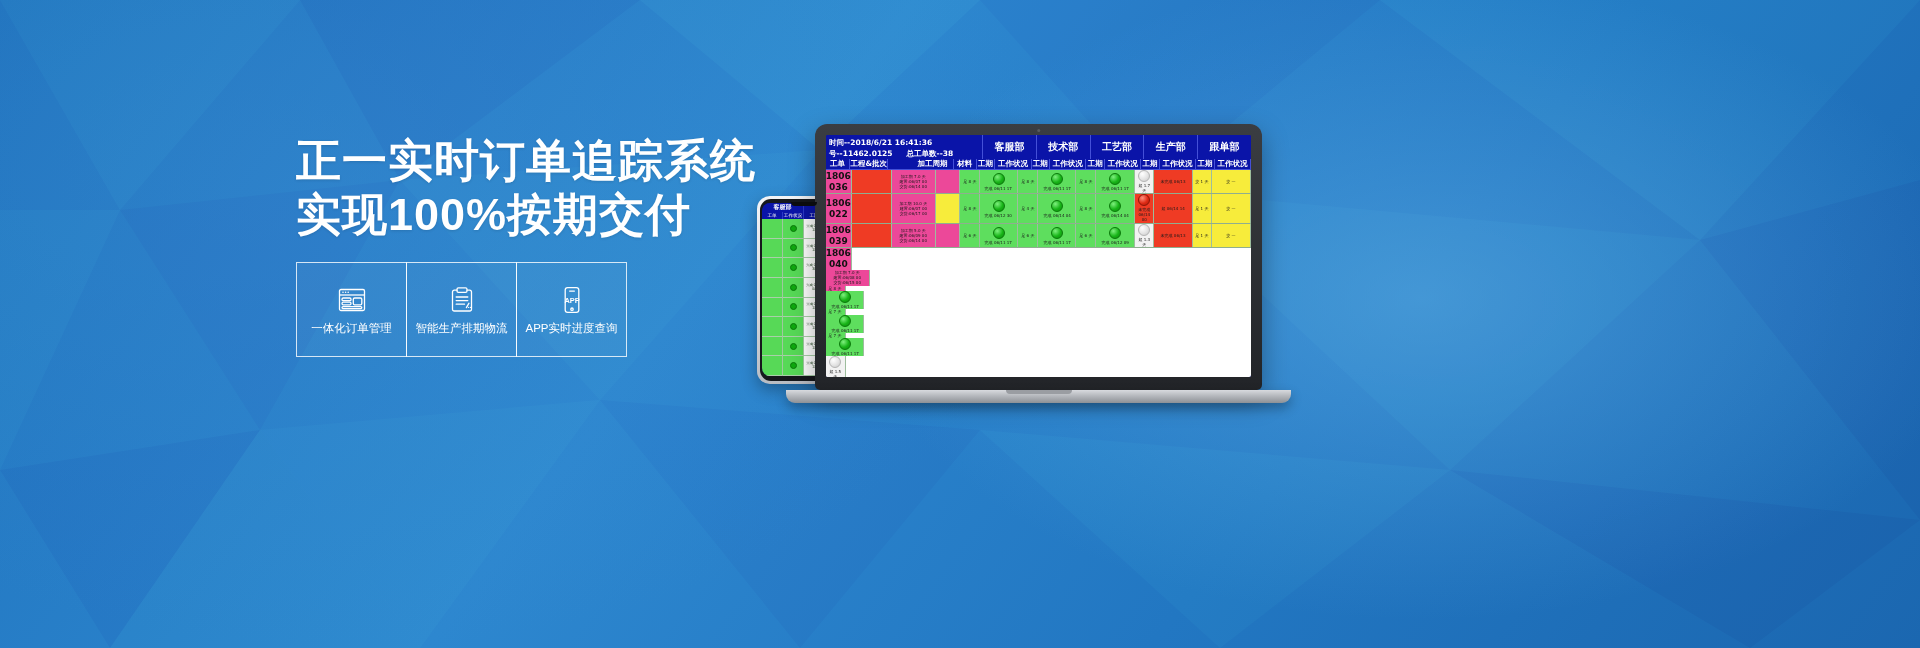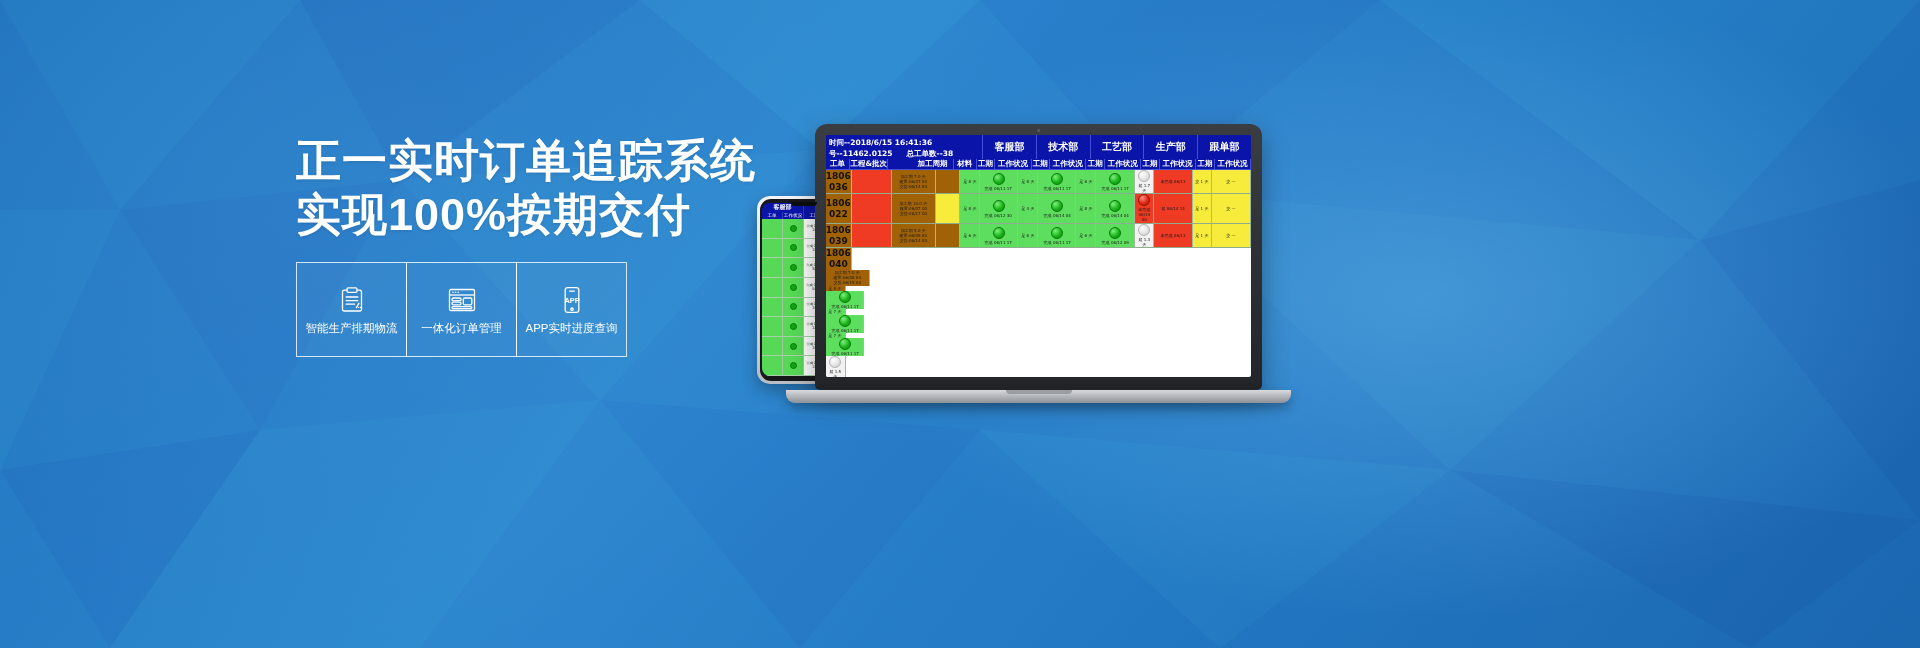--- a/index.html
+++ b/index.html
@@ -241,21 +241,21 @@
   .row:last-child { border-bottom: none; flex-direction: column; }
   .cell {
     border-right: 1px solid #9dbd9d;
     display: flex;
     align-items: center;
     justify-content: center;
     overflow: hidden;
     position: relative;
     padding: 0 1px;
   }
-  .cell.white  { background: #a16207; }
+  .cell.white  { background: #ec4899; }
   .cell.green  { background: #5ede5e; }
   .cell.red    { background: #ef3b24; }
   .cell.yellow { background: #f7ec3b; }
   .cell.grey   { background: #f2f2f2; }
 
   .ordno {
     color: #111111;
     font-size: 9px;
     font-weight: bold;
     line-height: 11px;
@@ -307,49 +307,49 @@
 
   <div id="copy">
     <div class="headline-line">正一实时订单追踪系统</div>
     <div class="headline-line">实现100%按期交付</div>
   </div>
 
   <div id="features">
 
     <div class="feature-card">
       <span class="feature-icon">
-        <svg viewBox="0 0 30 30" width="30" height="30" fill="none" stroke="#ffffff" stroke-width="1.3" stroke-linecap="round">
-          <path d="M10 5.2H7.2A1.7 1.7 0 0 0 5.5 6.9v17.4a1.7 1.7 0 0 0 1.7 1.7h15.6a1.7 1.7 0 0 0 1.7-1.7V6.9a1.7 1.7 0 0 0-1.7-1.7H20"></path>
-          <rect x="10" y="2.8" width="10" height="4.6" rx="1.4"></rect>
-          <line x1="9.2" y1="12" x2="20.8" y2="12"></line>
-          <line x1="9.2" y1="15.6" x2="20.8" y2="15.6"></line>
-          <line x1="9.2" y1="19.2" x2="17.5" y2="19.2"></line>
-          <path d="M19.4 22.6l2.6-4.4"></path>
-          <circle cx="21.6" cy="22.4" r=".6" fill="#ffffff" stroke="none"></circle>
-          <circle cx="23.4" cy="22.4" r=".6" fill="#ffffff" stroke="none"></circle>
-        </svg>
-      </span>
-      <span class="feature-label">智能生产排期物流</span>
-    </div>
-
-    <div class="feature-card">
-      <span class="feature-icon">
         <svg viewBox="0 0 30 30" width="30" height="30" fill="none" stroke="#ffffff" stroke-width="1.3">
           <rect x="2.5" y="4.5" width="25" height="21" rx="1.5"></rect>
           <line x1="2.5" y1="10" x2="27.5" y2="10"></line>
           <circle cx="6" cy="7.2" r=".8" fill="#ffffff" stroke="none"></circle>
           <circle cx="8.6" cy="7.2" r=".8" fill="#ffffff" stroke="none"></circle>
           <circle cx="11.2" cy="7.2" r=".8" fill="#ffffff" stroke="none"></circle>
           <rect x="5" y="13" width="9" height="2.6" rx="1.2"></rect>
           <rect x="5" y="17.2" width="9" height="2.6" rx="1.2"></rect>
           <rect x="16.3" y="13" width="8.5" height="6.8" rx="1.3"></rect>
           <rect x="5" y="21.6" width="19.8" height="2" rx="1"></rect>
         </svg>
       </span>
       <span class="feature-label">一体化订单管理</span>
+    </div>
+
+    <div class="feature-card">
+      <span class="feature-icon">
+        <svg viewBox="0 0 30 30" width="30" height="30" fill="none" stroke="#ffffff" stroke-width="1.3" stroke-linecap="round">
+          <path d="M10 5.2H7.2A1.7 1.7 0 0 0 5.5 6.9v17.4a1.7 1.7 0 0 0 1.7 1.7h15.6a1.7 1.7 0 0 0 1.7-1.7V6.9a1.7 1.7 0 0 0-1.7-1.7H20"></path>
+          <rect x="10" y="2.8" width="10" height="4.6" rx="1.4"></rect>
+          <line x1="9.2" y1="12" x2="20.8" y2="12"></line>
+          <line x1="9.2" y1="15.6" x2="20.8" y2="15.6"></line>
+          <line x1="9.2" y1="19.2" x2="17.5" y2="19.2"></line>
+          <path d="M19.4 22.6l2.6-4.4"></path>
+          <circle cx="21.6" cy="22.4" r=".6" fill="#ffffff" stroke="none"></circle>
+          <circle cx="23.4" cy="22.4" r=".6" fill="#ffffff" stroke="none"></circle>
+        </svg>
+      </span>
+      <span class="feature-label">智能生产排期物流</span>
     </div>
 
     <div class="feature-card">
       <span class="feature-icon">
         <svg viewBox="0 0 30 30" width="30" height="30" fill="none" stroke="#ffffff" stroke-width="1.3">
           <rect x="8.2" y="2.6" width="13.6" height="24.8" rx="2.4"></rect>
           <line x1="12.6" y1="6.1" x2="17.4" y2="6.1" stroke-linecap="round"></line>
           <circle cx="15" cy="24.2" r="1.2"></circle>
           <text x="15" y="17.6" text-anchor="middle" font-size="7.4" font-family="Liberation Sans, sans-serif" font-weight="bold" fill="#ffffff" stroke="none">APP</text>
         </svg>
@@ -467,21 +467,21 @@
     </div>
   </div>
 
   <div id="laptop">
     <div id="lid">
       <div id="cam"></div>
       <div id="screen">
 
         <div id="dash-top">
           <div id="dash-meta">
-            <div class="meta-line">时间--2018/6/15 16:41:36</div>
+            <div class="meta-line">时间--2018/6/21 16:41:36</div>
             <div class="meta-row2">
               <div class="meta-line">号--11462.0125</div>
               <div class="meta-line">总工单数--38</div>
             </div>
           </div>
           <div id="dash-depts">
             <div class="dept">客服部</div>
             <div class="dept">技术部</div>
             <div class="dept">工艺部</div>
             <div class="dept">生产部</div>

